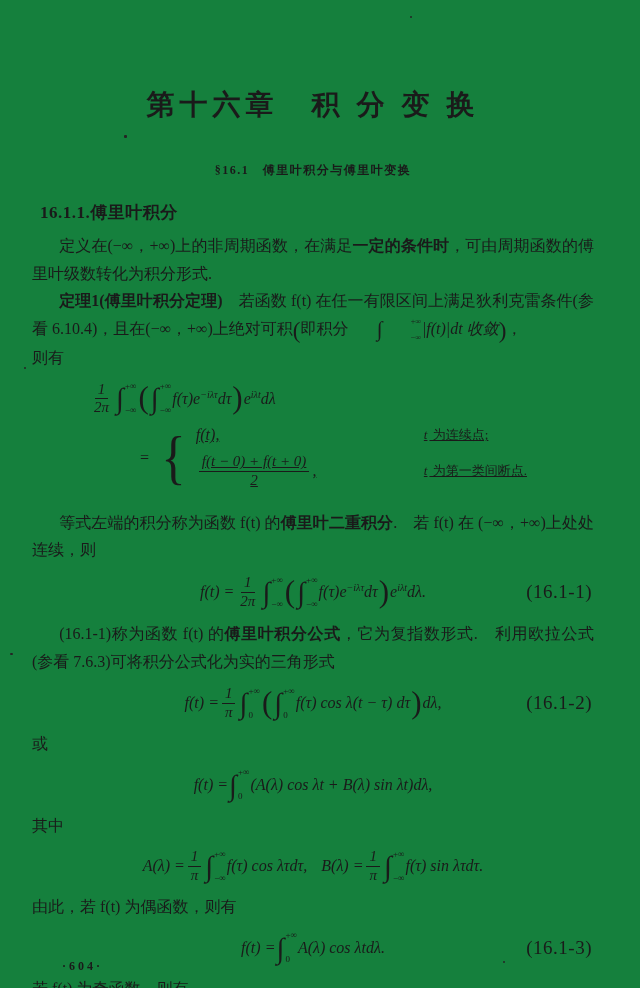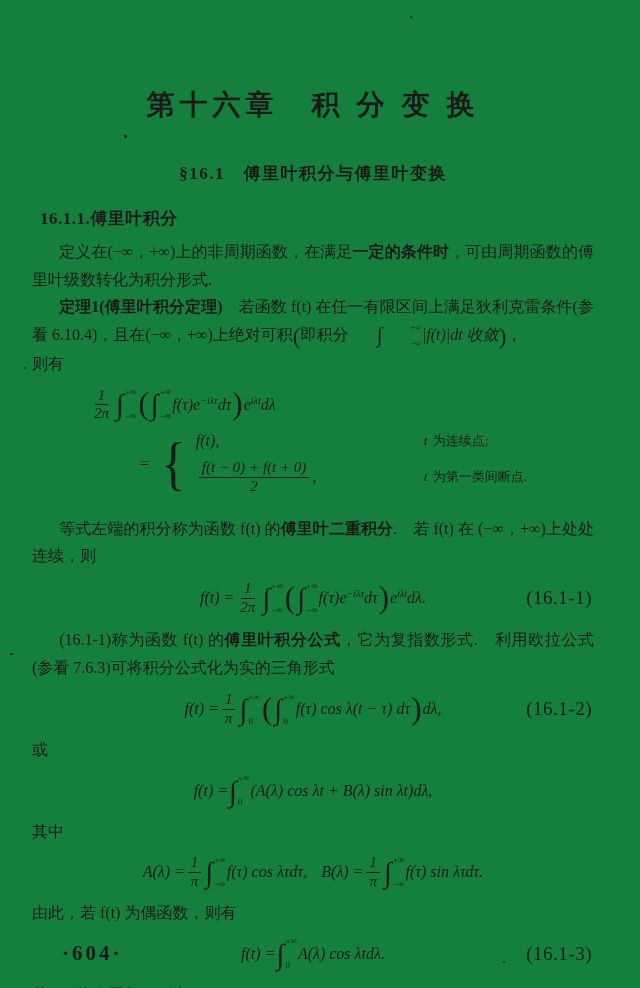--- a/index.html
+++ b/index.html
@@ -6,21 +6,21 @@
   body{
     width:640px;height:988px;background:#ffffff;
     font-family:"Liberation Serif","DejaVu Serif",serif;
     color:#1a1a1a;
     -webkit-font-smoothing:antialiased;
   }
   .page{position:relative;width:640px;height:988px;overflow:hidden;background:#15803d;}
   .content{padding:0 46px 0 32px;}
 
   .chapter{margin-top:86px;text-align:center;font-size:28px;font-weight:700;letter-spacing:5px;}
-  .section{margin-top:38px;text-align:center;font-size:17px;font-weight:700;letter-spacing:1.5px;}
+  .section{margin-top:38px;text-align:center;font-size:12px;font-weight:700;letter-spacing:1.5px;}
   .subsection{margin-top:22px;margin-left:8px;font-size:17px;font-weight:700;letter-spacing:0.5px;}
 
   .para{font-size:16px;line-height:1.72;text-align:justify;margin:0;}
   .ind{text-indent:1.7em;}
   .mt8{margin-top:8px;}
   .mt4{margin-top:20px;}
   .b{font-weight:700;}
   .mi{font-style:italic;}
   .lead-line{font-size:16px;line-height:1.6;margin:2px 0;}
 
@@ -47,27 +47,27 @@
   .bp{font-size:31px;line-height:0.8;font-style:normal;font-weight:400;margin:0 1px;}
   .bp-sm{font-size:23px;line-height:1;font-style:normal;vertical-align:-4px;}
   .grp{white-space:nowrap;}
   .grp sup{font-size:10px;font-style:italic;}
   .gap{display:inline-block;width:14px;}
 
   
   .cases-line{justify-content:flex-start;padding-left:108px;margin-top:2px;}
   .brace{font-size:60px;font-weight:400;line-height:0.85;font-style:normal;
          margin:0 8px 0 10px;transform:scaleX(0.85);}
-  .crows{display:flex;flex-direction:column;gap:9px;}
+  .crows{display:flex;flex-direction:column;gap:9px;text-decoration:underline;}
   .crow{display:flex;align-items:center;}
   .cval{min-width:228px;display:flex;align-items:center;}
   .ccond{font-style:normal;font-size:13px;}
   .ccond .mi{margin-right:2px;}
 
-  .footer{position:absolute;left:62px;bottom:22px;font-weight:700;font-size:21px;letter-spacing:3px;}
+  .footer{position:absolute;left:62px;bottom:14px;font-weight:700;font-size:12px;letter-spacing:3px;}
 
   .speck{position:absolute;background:#242424;border-radius:1px;}
 </style>
 </head>
 <body>
 
 <div class="page">
   <div class="content">
 
     <div class="chapter">第十六章　积 分 变 换</div>

